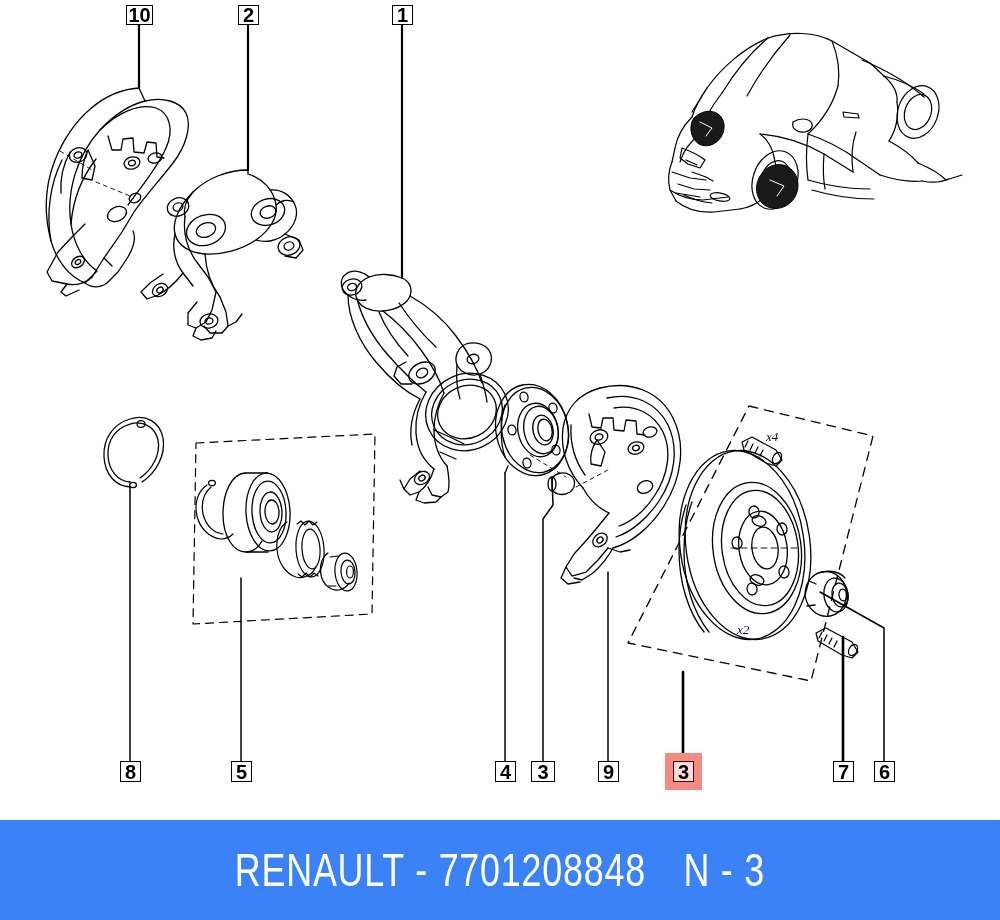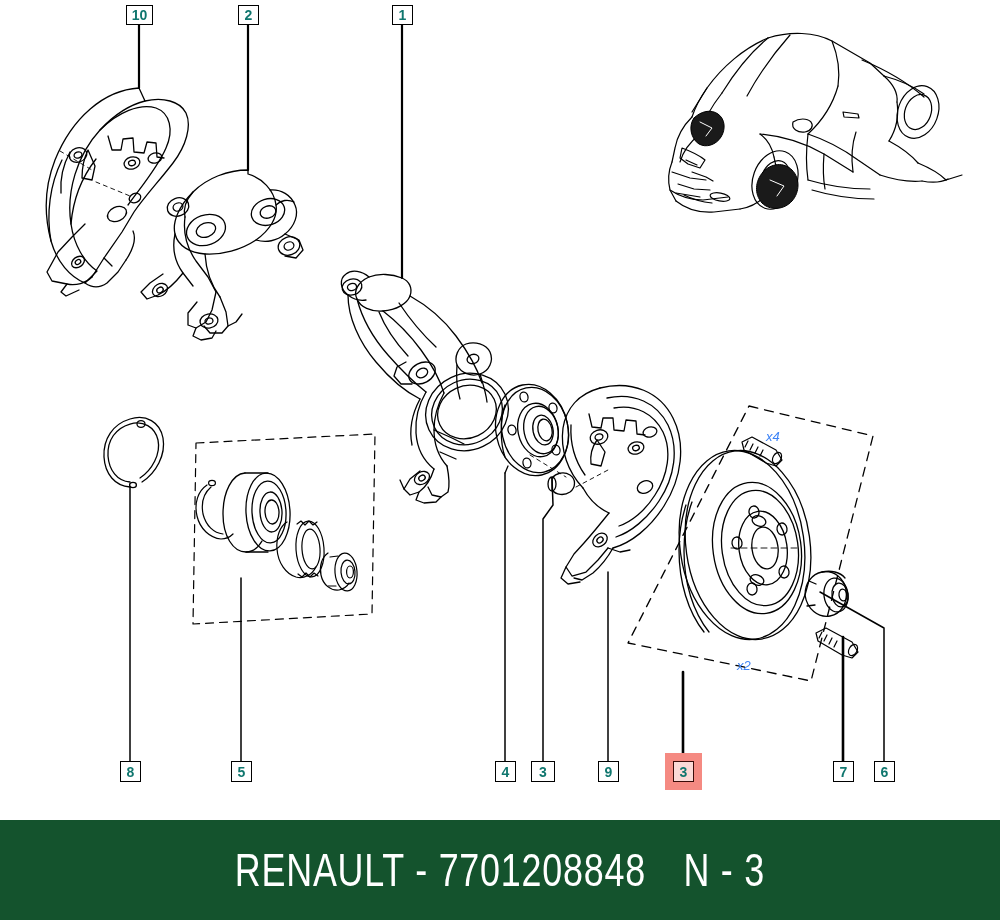--- a/index.html
+++ b/index.html
@@ -27,23 +27,23 @@
     height: 920px;
   }
   svg.layer { display: block; }
 
   
   .callout {
     position: absolute;
     box-sizing: border-box;
     border: 1.6px solid #000000;
     background: #ffffff;
-    color: #0f766e;
+    color: #000000;
     font-family: "Liberation Sans", sans-serif;
-    font-size: 14px;
+    font-size: 20px;
     font-weight: bold;
     line-height: 1;
     display: flex;
     align-items: center;
     justify-content: center;
     letter-spacing: 0px;
   }
   .callout.wide { }
   .callout-highlight-wrap {
     position: absolute;
@@ -55,36 +55,36 @@
   }
   .callout-highlight-wrap .callout {
     position: static;
     background: #fbd9d6;
     border-color: #3b0b08;
   }
 
   
   .mult-label {
     position: absolute;
-    font-family: Liberation Sans, sans-serif;
+    font-family: Liberation Serif, serif;
     font-style: italic;
     font-size: 13px;
-    color: #3b82f6;
+    color: #0f172a;
     line-height: 1;
     white-space: nowrap;
   }
 
   
   #footer-bar {
     position: absolute;
     left: 0;
     top: 820px;
     width: 1000px;
     height: 100px;
-    background: #14532d;
+    background: #3b82f6;
     display: flex;
     align-items: center;
     justify-content: center;
     gap: 0px;
   }
   #footer-text {
     color: #ffffff;
     font-family: "Liberation Sans", sans-serif;
     font-size: 46px;
     font-weight: 400;
@@ -520,21 +520,21 @@
   <div class="callout-highlight-wrap" style="left:665px; top:753px; width:37px; height:37px;">
     <div class="callout" style="width:21px; height:21px;">3</div>
   </div>
 
   <div class="callout" style="left:833px; top:761px; width:21px; height:21px;">7</div>
 
   <div class="callout" style="left:874px; top:761px; width:21px; height:21px;">6</div>
 
   <div class="mult-label" style="left:766px; top:430px;">x4</div>
 
-  <div class="mult-label" style="left:737px; top:659px;">x2</div>
+  <div class="mult-label" style="left:737px; top:623px;">x2</div>
 
   <div id="footer-bar">
     <div id="footer-text">
       <span id="footer-partno">RENAULT - 7701208848</span>
       <span id="footer-ref">N - 3</span>
     </div>
   </div>
 
 </div>
 

